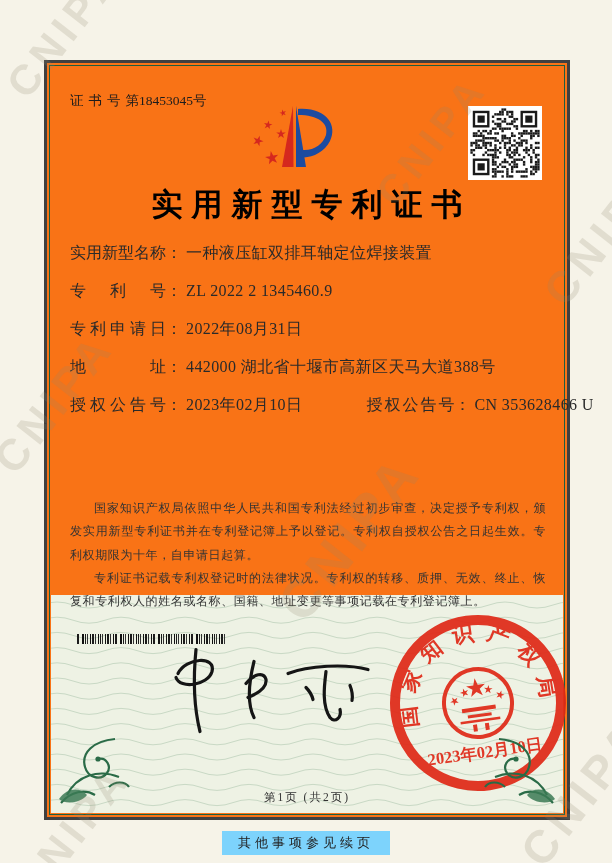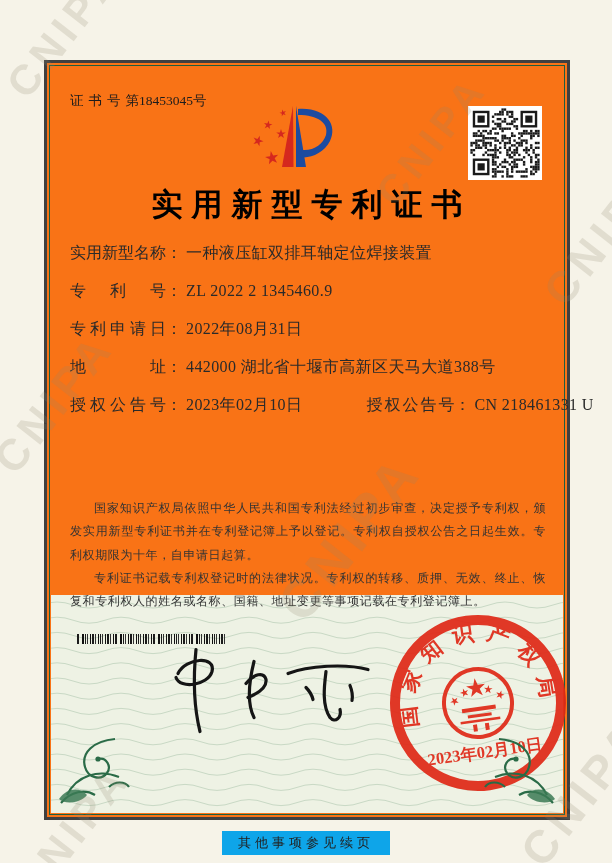--- a/index.html
+++ b/index.html
@@ -43,21 +43,21 @@
   .officer{position:absolute;left:38px;top:617px;font-family:"Liberation Sans",sans-serif;
     font-size:13.5px;color:#111;line-height:2;letter-spacing:2px;}
   .signature{position:absolute;left:103px;top:578px;width:230px;height:100px;}
   .seal{position:absolute;left:331px;top:540px;width:200px;height:200px;opacity:.93;}
   .pageinfo{position:absolute;left:0;width:100%;top:727px;text-align:center;font-size:11.5px;
     color:#333;letter-spacing:2px;}
   .corner{position:absolute;width:84px;height:84px;bottom:4px;}
   .corner.bl{left:4px;}
   .corner.br{right:4px;transform:scaleX(-1);}
   
-  .contnote{position:absolute;left:50%;transform:translateX(-50%);top:831px;background:#0ea5e9;
+  .contnote{position:absolute;left:50%;transform:translateX(-50%);top:831px;background:#7dd3fc;
     padding:3px 16px;font-size:13px;letter-spacing:4px;color:#222;white-space:nowrap;}
   
   .wm-layer{position:absolute;inset:0;pointer-events:none;z-index:40;}
   .wm{position:absolute;font-family:"Liberation Sans",sans-serif;font-weight:bold;
     color:rgba(145,135,108,0.20);letter-spacing:6px;transform:rotate(-52deg);white-space:nowrap;}
 </style>
 </head>
 <body>
 
 <svg width="0" height="0" style="position:absolute" aria-hidden="true">
@@ -402,21 +402,21 @@
     <div class="frow">
       <span class="flabel">专利号</span><span class="fcolon">：</span><span class="fvalue">ZL 2022 2 1345460.9</span>
     </div>
     <div class="frow">
       <span class="flabel">专利申请日</span><span class="fcolon">：</span><span class="fvalue">2022年08月31日</span>
     </div>
     <div class="frow">
       <span class="flabel">地址</span><span class="fcolon">：</span><span class="fvalue">442000 湖北省十堰市高新区天马大道388号</span>
     </div>
     <div class="frow">
-      <span class="flabel">授权公告号</span><span class="fcolon">：</span><span class="fvalue">2023年02月10日</span><span class="flabel2">授权公告号</span><span class="fcolon">：</span><span class="fvalue">CN 218461331 U</span>
+      <span class="flabel">授权公告号</span><span class="fcolon">：</span><span class="fvalue">2023年02月10日</span><span class="flabel2">授权公告号</span><span class="fcolon">：</span><span class="fvalue">CN 353628466 U</span>
     </div>
   </div>
 
   <div class="paras">
     <p>国家知识产权局依照中华人民共和国专利法经过初步审查，决定授予专利权，颁发实用新型专利证书并在专利登记簿上予以登记。专利权自授权公告之日起生效。专利权期限为十年，自申请日起算。</p>
     <p>专利证书记载专利权登记时的法律状况。专利权的转移、质押、无效、终止、恢复和专利权人的姓名或名称、国籍、地址变更等事项记载在专利登记簿上。</p>
   </div>
 
   <div class="barcode"></div>
 
@@ -453,20 +453,21 @@
         <rect x="-17" y="4" width="34" height="4"></rect>
         <rect x="-12" y="11" width="24" height="3"></rect>
         <rect x="-20" y="16.5" width="40" height="2.5"></rect>
         <rect x="-8" y="21" width="4" height="7"></rect>
         <rect x="4" y="21" width="4" height="7"></rect>
       </g>
       <text y="55" text-anchor="middle" font-size="16.5" font-weight="bold" font-family="Liberation Serif, serif">2023年02月10日</text>
     </g>
   </svg>
 
+  <div class="pageinfo">第1页 (共2页)</div>
 
   <svg class="corner bl" viewBox="0 0 84 84">
     <g fill="none" stroke="#2a6b47" stroke-width="2.2">
       <path d="M64,10 C42,12 30,24 34,38 C37,49 50,52 56,44 C61,37 55,28 47,30"></path>
       <path d="M16,66 C26,46 48,40 68,48"></path>
       <path d="M10,74 C20,62 34,60 44,66"></path>
       <path d="M58,58 C64,52 74,52 78,58"></path>
     </g>
     <path d="M8,70 C16,58 30,58 36,66 C30,74 14,76 8,70 Z" fill="#3b7a55" opacity=".85"></path>
     <circle cx="47" cy="30" r="2.6" fill="#2a6b47"></circle>

